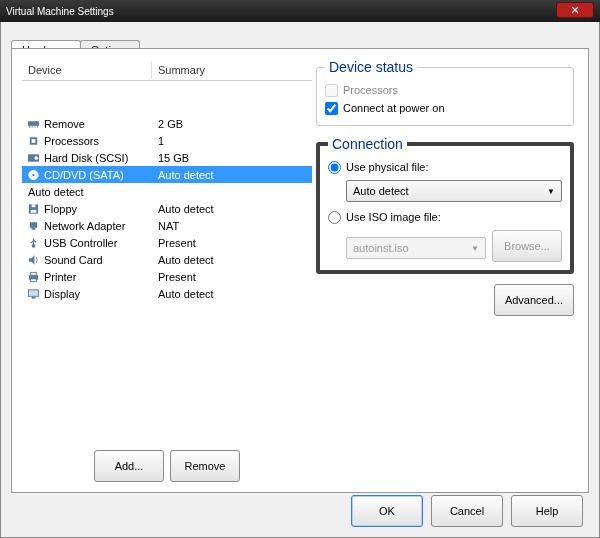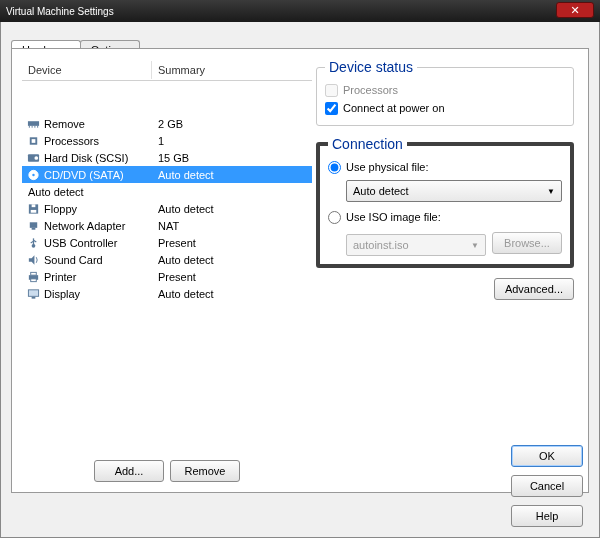--- a/index.html
+++ b/index.html
@@ -21,34 +21,34 @@
 .col1 { width:130px; border-right:1px solid #e0e0e0; }
 .col2 { flex:1; }
 .list { flex:1; overflow:auto; }
 .row { display:flex; height:17px; align-items:center; }
 .row.sel { background:#3399ff; color:#fff; }
 .row .c1 { width:130px; display:flex; align-items:center; padding-left:4px; }
 .row .c2 { flex:1; padding-left:6px; }
 .ic { width:14px; height:12px; margin-right:4px; display:inline-flex; align-items:center; justify-content:center; }
 .ic svg { width:13px; height:12px; }
 .btnrow { display:flex; justify-content:center; gap:6px; padding-top:6px; }
-.btn { min-width:70px; height:22px; background:linear-gradient(#fdfdfd,#e3e3e3); border:1px solid #8a8a8a; border-radius:3px; padding:0 10px; cursor:default; }
+.btn { min-width:70px; height:32px; background:linear-gradient(#fdfdfd,#e3e3e3); border:1px solid #8a8a8a; border-radius:3px; padding:0 10px; cursor:default; }
 .btn.dis { color:#999; border-color:#bbb; }
 fieldset { border:1px solid #c8c8c8; border-radius:3px; padding:6px 8px 8px; margin-bottom:10px; }
 fieldset.hl { border:4px solid #404040; }
 legend { padding:0 4px; color:#003399; font-size:14px; }
 .chkline, .radline { display:flex; align-items:center; height:18px; }
 .chkline input, .radline input { margin-right:5px; }
 .drop { width:100%; height:22px; border:1px solid #7a7a7a; background:linear-gradient(#fbfbfb,#e8e8e8); display:flex; align-items:center; padding:0 6px; justify-content:space-between; margin-top:4px; border-radius:2px; }
 .drop .arr { font-size:8px; }
 .drop.dis { color:#999; border-color:#c0c0c0; background:#f4f4f4; }
 .indent { margin-left:18px; }
 .rowflex { display:flex; gap:6px; margin-top:4px; align-items:center; }
 .advrow { display:flex; justify-content:flex-end; margin-top:6px; }
-.dlgbtns { position:absolute; right:16px; bottom:10px; display:flex; gap:8px;flex-direction:column; }
+.dlgbtns { position:absolute; right:16px; bottom:10px; display:flex; gap:8px; }
 .dlgbtns .btn { min-width:72px; }
 .dlgbtns .ok { border-color:#3b7fcc; box-shadow:0 0 0 1px #a8d1ff inset; }
 </style>
 </head>
 <body>
 
 <div class="window">
   <div class="titlebar">
     <span class="title-text">Virtual Machine Settings</span>
     <div class="close">

